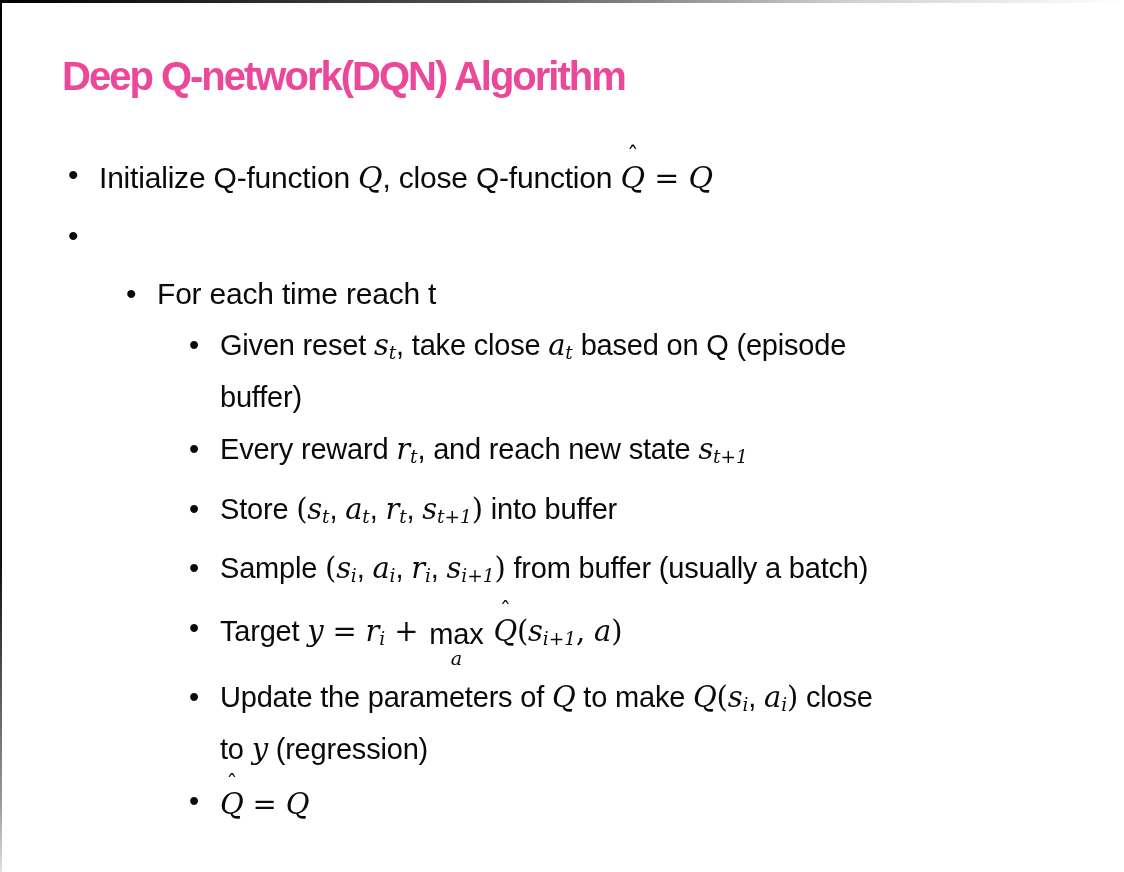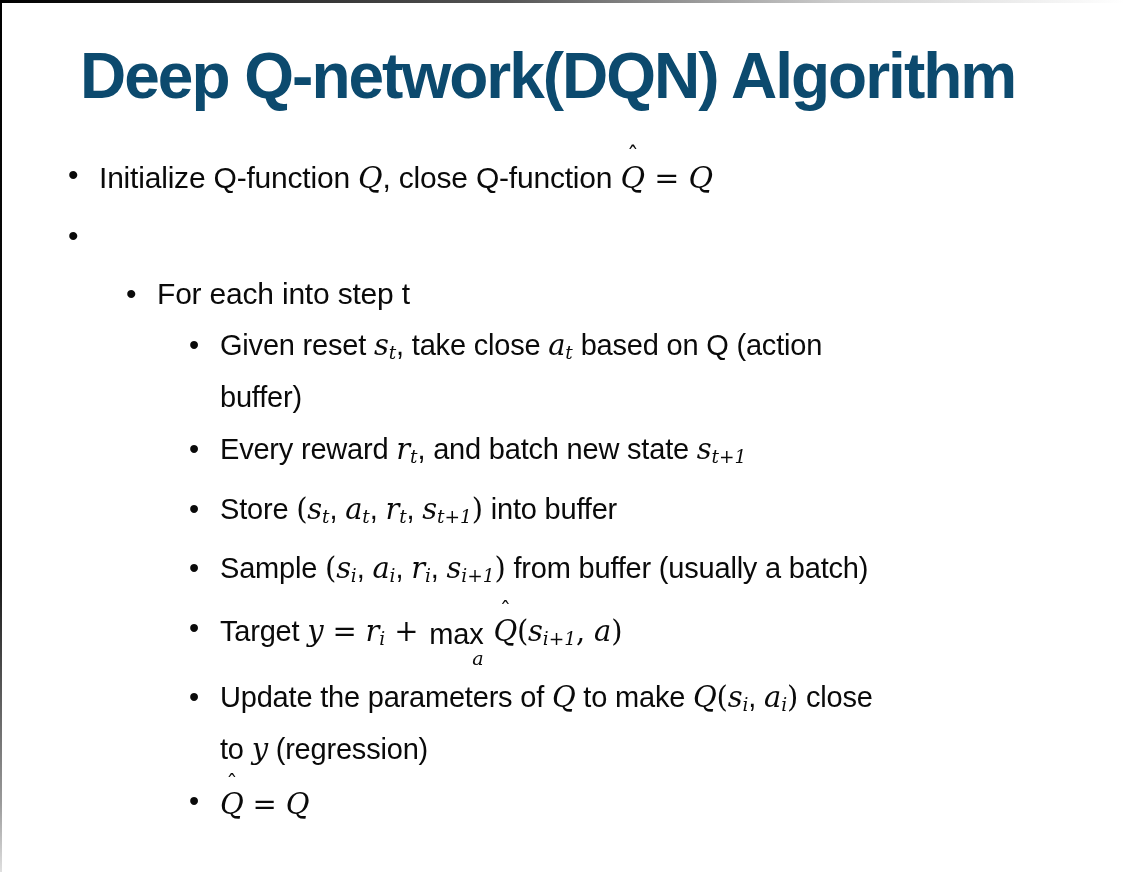--- a/index.html
+++ b/index.html
@@ -10,23 +10,23 @@
   }
   .border-top{
     position:absolute;top:0;left:0;width:1124px;height:3px;
     background:linear-gradient(to right,#000 0%,#555 45%,#cfcfcf 75%,#ffffff 100%);
   }
   .border-left{
     position:absolute;top:0;left:0;width:2px;height:872px;
     background:linear-gradient(to bottom,#000 0%,#111 65%,#9a9a9a 92%,#e0e0e0 100%);
   }
   .title{
-    position:absolute;left:80px;top:44px;
-    font-size:64px;font-weight:700;letter-spacing:-2px;
-    line-height:64px;white-space:nowrap;color:#0c4a6e;
+    position:absolute;left:62px;top:44px;
+    font-size:40px;font-weight:700;letter-spacing:-2px;
+    line-height:64px;white-space:nowrap;color:#ec4899;
   }
   .bullets{
     position:absolute;left:63px;top:152px;right:10px;
   }
   .bullet{
     display:flex;align-items:flex-start;
     line-height:45px;font-size:30px;letter-spacing:-0.2px;color:#0a0a0a;
   }
   .lvl1{margin-left:5px;margin-bottom:13px;}
   .lvl2{margin-left:63px;margin-bottom:7px;}
@@ -40,21 +40,21 @@
   .sub{
     font-family:"DejaVu Serif","Liberation Serif",serif;font-style:italic;
     font-size:0.64em;vertical-align:-0.24em;letter-spacing:0;
   }
   .hatwrap{display:inline-block;text-align:center;vertical-align:baseline;line-height:normal;}
   .hatmark{
     display:block;height:11px;line-height:9px;font-size:0.78em;
     font-family:"DejaVu Serif","Liberation Serif",serif;
   }
   .hatwrap .m{display:block;line-height:1;}
-  .op{display:inline-block;text-align:right;vertical-align:-0.82em;line-height:normal;margin:0 2px;}
+  .op{display:inline-block;text-align:center;vertical-align:-0.82em;line-height:normal;margin:0 2px;}
   .opbase{display:block;line-height:1.0;}
   .opunder{
     display:block;line-height:1.0;font-size:0.66em;
     font-family:"DejaVu Serif","Liberation Serif",serif;font-style:italic;
   }
 </style>
 </head>
 <body>
 
 <div class="border-top"></div>
@@ -65,29 +65,29 @@
 <div class="bullets">
     <div class="bullet lvl1">
       <span class="marker">•</span>
       <span class="txt"><span class="p">Initialize Q-function </span><span class="m">Q</span><span class="p">, close Q-function </span><span class="hatwrap"><span class="hatmark">ˆ</span><span class="m">Q</span></span><span class="d"> = </span><span class="m">Q</span></span>
     </div>
     <div class="bullet lvl1">
       <span class="marker">•</span>
     </div>
     <div class="bullet lvl2">
       <span class="marker">•</span>
-      <span class="txt"><span class="p">For each into step t</span></span>
+      <span class="txt"><span class="p">For each time reach t</span></span>
     </div>
     <div class="bullet lvl3">
       <span class="marker">•</span>
-      <span class="txt"><span class="p">Given reset </span><span class="m">s</span><span class="sub">t</span><span class="p">, take close </span><span class="m">a</span><span class="sub">t</span><span class="p"> based on Q (action</span><br><span class="p">buffer)</span></span>
+      <span class="txt"><span class="p">Given reset </span><span class="m">s</span><span class="sub">t</span><span class="p">, take close </span><span class="m">a</span><span class="sub">t</span><span class="p"> based on Q (episode</span><br><span class="p">buffer)</span></span>
     </div>
     <div class="bullet lvl3">
       <span class="marker">•</span>
-      <span class="txt"><span class="p">Every reward </span><span class="m">r</span><span class="sub">t</span><span class="p">, and batch new state </span><span class="m">s</span><span class="sub">t+1</span></span>
+      <span class="txt"><span class="p">Every reward </span><span class="m">r</span><span class="sub">t</span><span class="p">, and reach new state </span><span class="m">s</span><span class="sub">t+1</span></span>
     </div>
     <div class="bullet lvl3">
       <span class="marker">•</span>
       <span class="txt"><span class="p">Store </span><span class="d">(</span><span class="m">s</span><span class="sub">t</span><span class="p">, </span><span class="m">a</span><span class="sub">t</span><span class="p">, </span><span class="m">r</span><span class="sub">t</span><span class="p">, </span><span class="m">s</span><span class="sub">t+1</span><span class="d">)</span><span class="p"> into buffer</span></span>
     </div>
     <div class="bullet lvl3">
       <span class="marker">•</span>
       <span class="txt"><span class="p">Sample </span><span class="d">(</span><span class="m">s</span><span class="sub">i</span><span class="p">, </span><span class="m">a</span><span class="sub">i</span><span class="p">, </span><span class="m">r</span><span class="sub">i</span><span class="p">, </span><span class="m">s</span><span class="sub">i+1</span><span class="d">)</span><span class="p"> from buffer (usually a batch)</span></span>
     </div>
     <div class="bullet lvl3">

